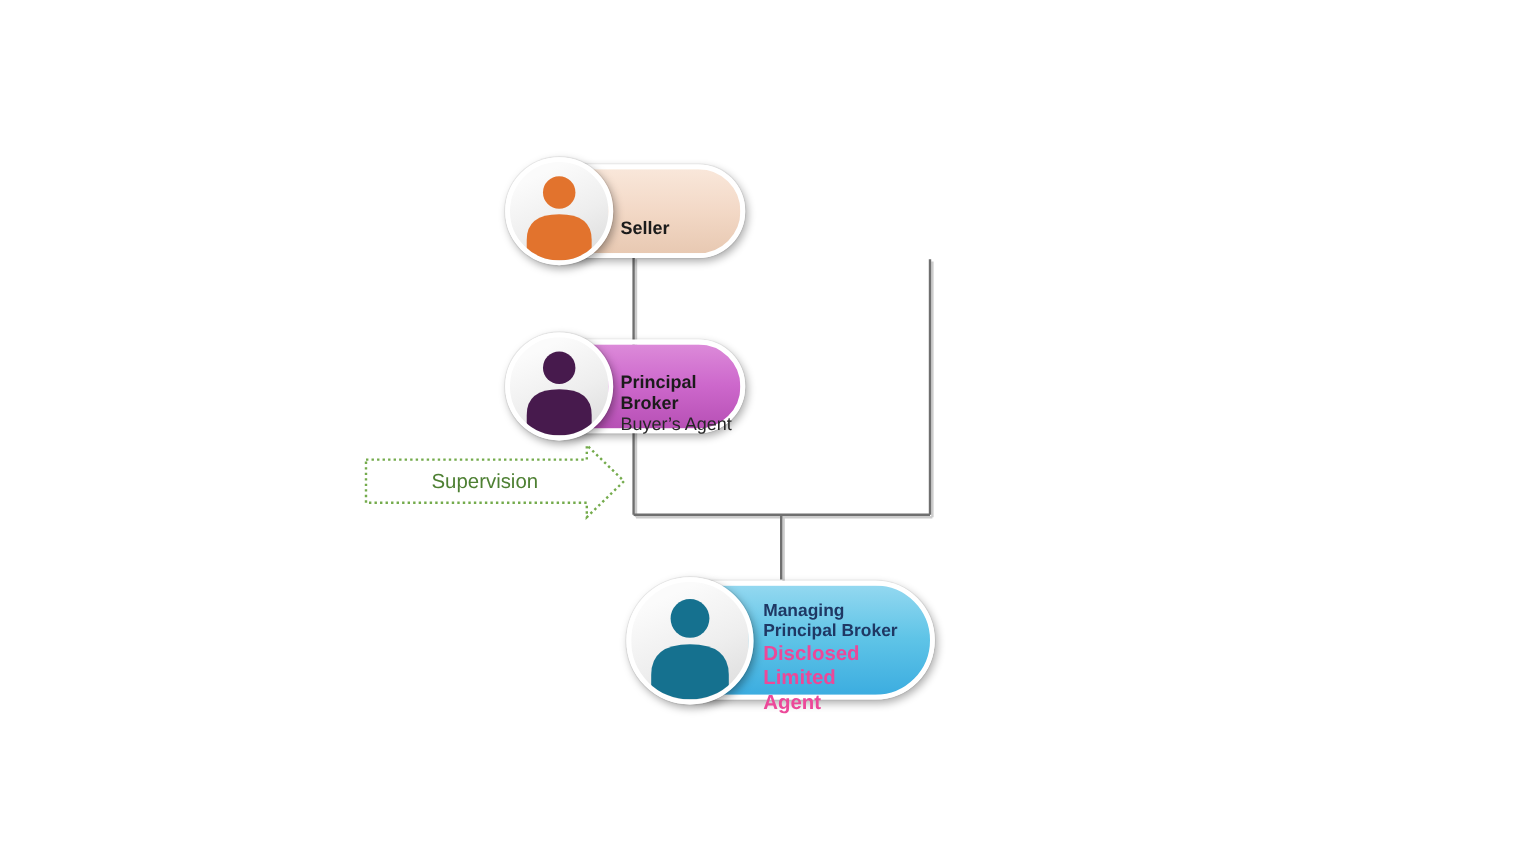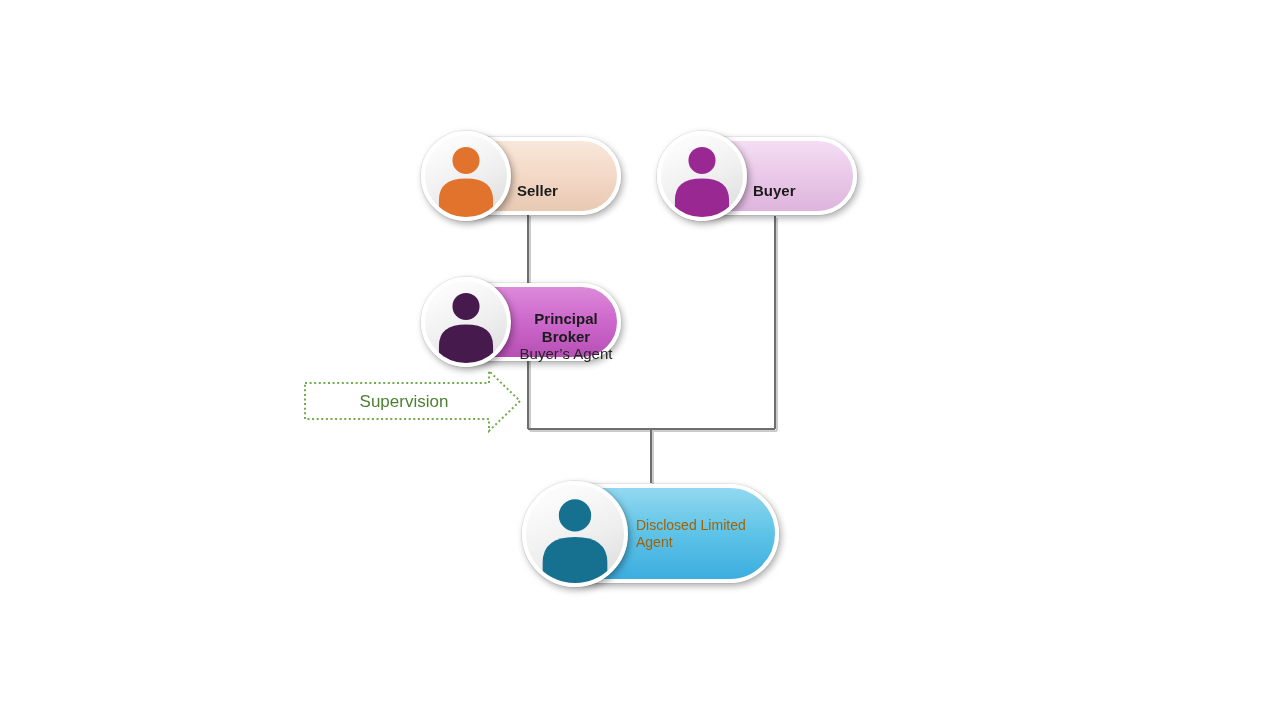--- a/index.html
+++ b/index.html
@@ -45,21 +45,21 @@
   .node-small .avatar { left: 0; top: 0; width: 90px; height: 90px; }
   .node-small .node-text { position: absolute; left: 96px; right: 6px; top: 6px; bottom: 6px; }
 
   .node-large { width: 258px; height: 108px; }
   .node-large .pill   { left: 24px; top: 4px; width: 233px; height: 99px; }
   .node-large .avatar { left: 0; top: 1px; width: 106px; height: 106px; }
   .node-large .node-text { position: absolute; left: 114px; right: 6px; top: 4px; bottom: 4px; }
 
   .node-seller { left: 421px; top: 131px; }
   .node-buyer  { left: 657px; top: 131px; }
-  .node-pb     { left: 421px; top: 277px; text-align: center; }
+  .node-pb     { left: 421px; top: 277px; }
   .node-mpb    { left: 522px; top: 480px; }
 
   .pill-seller { background: linear-gradient(180deg, #f9e7da 0%, #f3d9c7 48%, #e8c9b2 100%); }
   .pill-buyer  { background: linear-gradient(180deg, #f4ddf3 0%, #eac9e9 48%, #deb4dc 100%); }
   .pill-pb     { background: linear-gradient(180deg, #dc8ad9 0%, #cd68cc 48%, #b750b5 100%); }
   .pill-mpb    { background: linear-gradient(180deg, #93d8f0 0%, #5fc4e7 48%, #3cade0 100%); }
 
   .node-text {
     display: flex;
     flex-direction: column;
@@ -75,21 +75,21 @@
     margin-top: 29px;
   }
   .node-subtitle {
     font-weight: normal;
     font-size: 15px;
     line-height: 1.2;
     color: #262626;
     white-space: pre-line;
   }
   .node-mpb .node-title    { font-size: 14.5px; line-height: 1.18; color: #1f3864; }
-  .node-mpb .node-subtitle { font-size: 14px;   line-height: 1.2;  color: #a16207; }
+  .node-mpb .node-subtitle { font-size: 17px;   line-height: 1.2;  color: #ec4899; font-weight: bold; }
 
   
   .supervision-label {
     position: absolute;
     left: 305px; top: 383px;
     width: 184px; height: 37px;
     display: flex;
     align-items: center;
     justify-content: center;
     padding-left: 14px;
@@ -123,34 +123,20 @@
     <div class="avatar">
       <svg viewBox="0 0 100 100">
         <g fill="#e2732d">
           <circle cx="50" cy="31" r="16.5"></circle>
           <path d="M17 100 V79 Q17 53 50 53 Q83 53 83 79 V100 Z"></path>
         </g>
       </svg>
     </div>
   </div>
 
-  <div class="node node-small node-buyer">
-    <div class="pill pill-buyer"></div>
-    <div class="node-text">
-      <div class="node-title">Buyer</div>
-    </div>
-    <div class="avatar">
-      <svg viewBox="0 0 100 100">
-        <g fill="#9a2892">
-          <circle cx="50" cy="31" r="16.5"></circle>
-          <path d="M17 100 V79 Q17 53 50 53 Q83 53 83 79 V100 Z"></path>
-        </g>
-      </svg>
-    </div>
-  </div>
 
   <div class="node node-small node-pb">
     <div class="pill pill-pb"></div>
     <div class="node-text">
       <div class="node-title">Principal
 Broker</div>
       <div class="node-subtitle">Buyer’s Agent</div>
     </div>
     <div class="avatar">
       <svg viewBox="0 0 100 100">
@@ -158,20 +144,22 @@
           <circle cx="50" cy="31" r="16.5"></circle>
           <path d="M17 100 V79 Q17 53 50 53 Q83 53 83 79 V100 Z"></path>
         </g>
       </svg>
     </div>
   </div>
 
   <div class="node node-large node-mpb">
     <div class="pill pill-mpb"></div>
     <div class="node-text">
+      <div class="node-title">Managing
+Principal Broker</div>
       <div class="node-subtitle">Disclosed Limited
 Agent</div>
     </div>
     <div class="avatar">
       <svg viewBox="0 0 100 100">
         <g fill="#15718f">
           <circle cx="50" cy="31" r="16.5"></circle>
           <path d="M17 100 V79 Q17 53 50 53 Q83 53 83 79 V100 Z"></path>
         </g>
       </svg>

